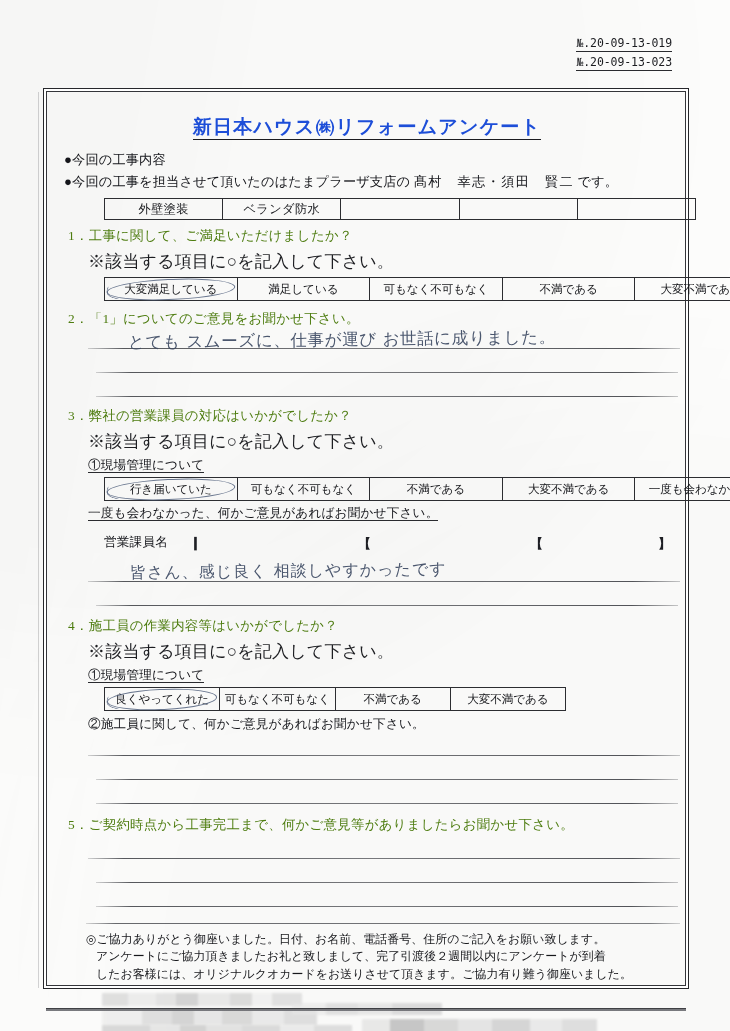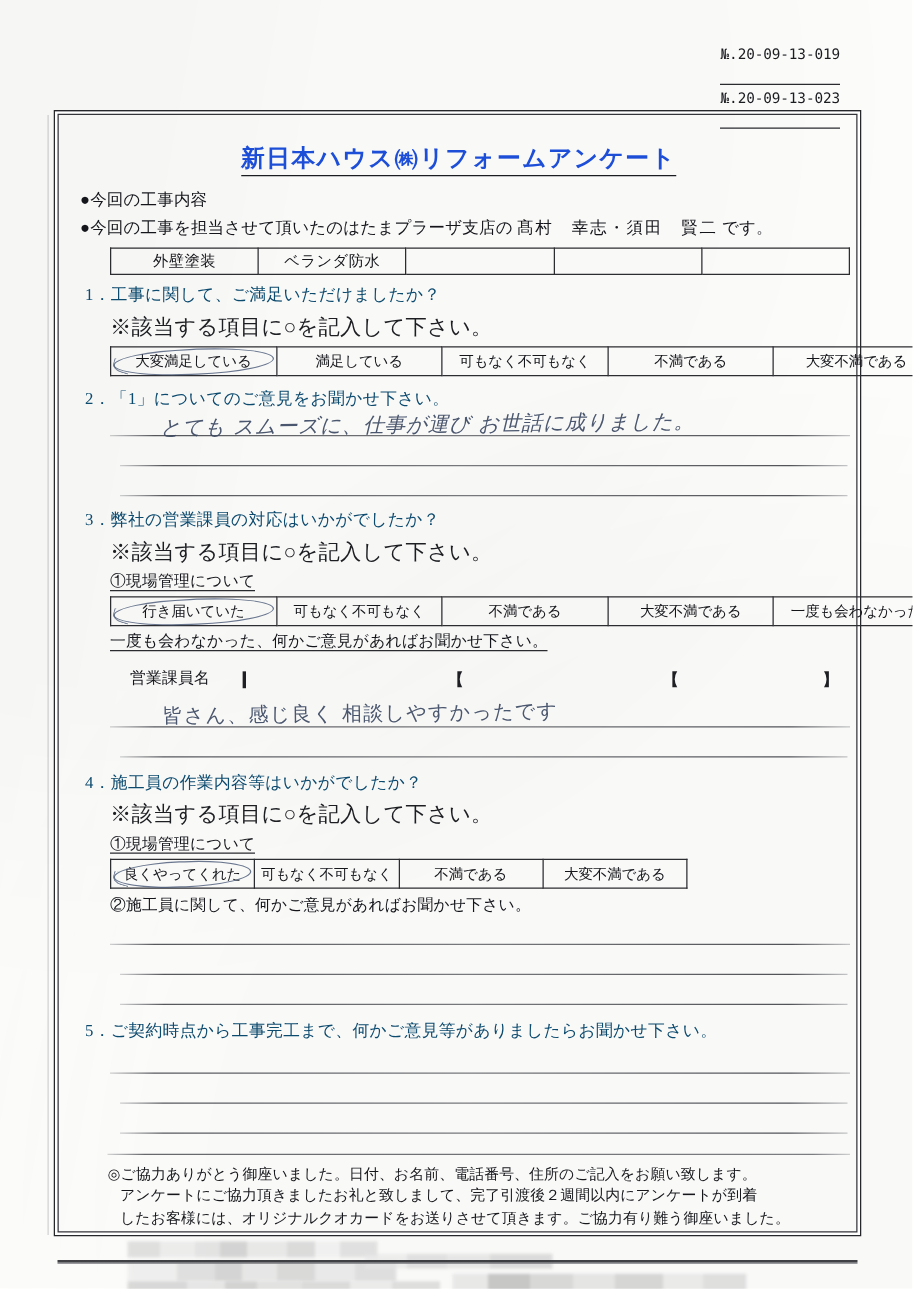--- a/index.html
+++ b/index.html
@@ -63,21 +63,21 @@
     position: absolute;
     right: 58px; top: -2px;
     text-align: left;
     font-family: "DejaVu Sans Mono", "Liberation Mono", monospace;
     font-size: 11.5px;
     letter-spacing: -.1px;
     color: #1b1c20;
   }
   .doc-no {
     border-bottom: 1px solid #2a2b2f;
-    padding-bottom: 17px;
+    padding-bottom: 1px;
     margin-bottom: 3px;
     white-space: nowrap;
   }
 
   
   .frame {
     position: absolute;
     left: 43px; top: 88px;
     width: 644px; height: 899px;
     border: 1px solid #26272b;
@@ -109,41 +109,41 @@
     margin: 0 0 7px 2px;
     white-space: nowrap;
     color: #14151a;
   }
   .staff { letter-spacing: 1.4px; }
 
   .qline {
     font-size: 13.4px;
     letter-spacing: .3px;
     margin: 0 0 5px 6px;
-    color: #0c4a6e;
+    color: #4d7c0f;
   }
   .note {
     font-size: 17px;
     letter-spacing: .2px;
     margin: 0 0 4px 26px;
     color: #1d1e22;
   }
   .subhead {
     font-size: 12.6px;
     letter-spacing: .2px;
     margin: 0 0 3px 26px;
     color: #14151a;
   }
   .subhead.u span { border-bottom: 1px solid #2a2b2f; }
 
   
   .tbl {
     border-collapse: collapse;
     table-layout: fixed;
-    margin-left: 26px;
+    margin-left: 42px;
     background: transparent;
   }
   .tbl td {
     border: 1px solid #2c2d31;
     height: 21px;
     text-align: center;
     vertical-align: middle;
     font-size: 11.6px;
     letter-spacing: -.1px;
     color: #15161a;
@@ -317,21 +317,21 @@
           <td>可もなく不可もなく</td>
           <td>不満である</td>
           <td>大変不満である</td>
         </tr>
       </tbody>
         </table>
 
       <div class="qline" style="margin-top:9px;">
         <span>2．</span><span>「1」についてのご意見をお聞かせ下さい。</span>
       </div>
-      <div class="rules" style="position:relative;margin-top:20px;font-style:italic;">
+      <div class="rules" style="position:relative;margin-top:20px;">
         <div class="hand a2" style="top:-19px;">とても スムーズに、仕事が運び お世話に成りました。</div>
         <div class="rule w592"></div>
         <div class="rule w582" style="margin-left:8px;"></div>
         <div class="rule w582" style="margin-left:8px;margin-bottom:10px;"></div>
       </div>
 
       <div class="qline">
         <span>3．</span><span>弊社の営業課員の対応はいかがでしたか？</span>
       </div>
       <div class="note">※該当する項目に○を記入して下さい。</div>

